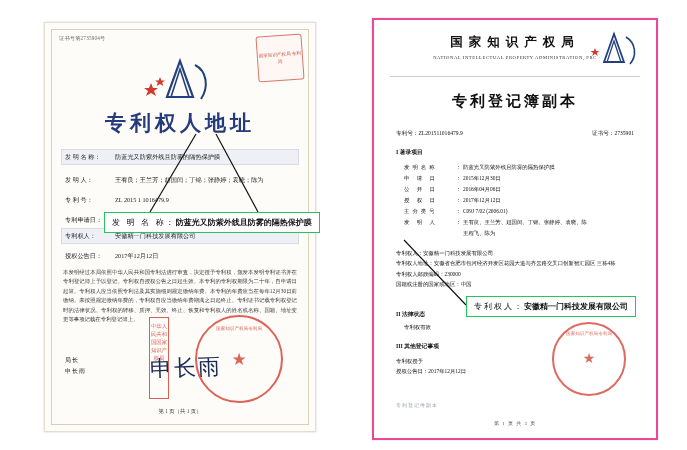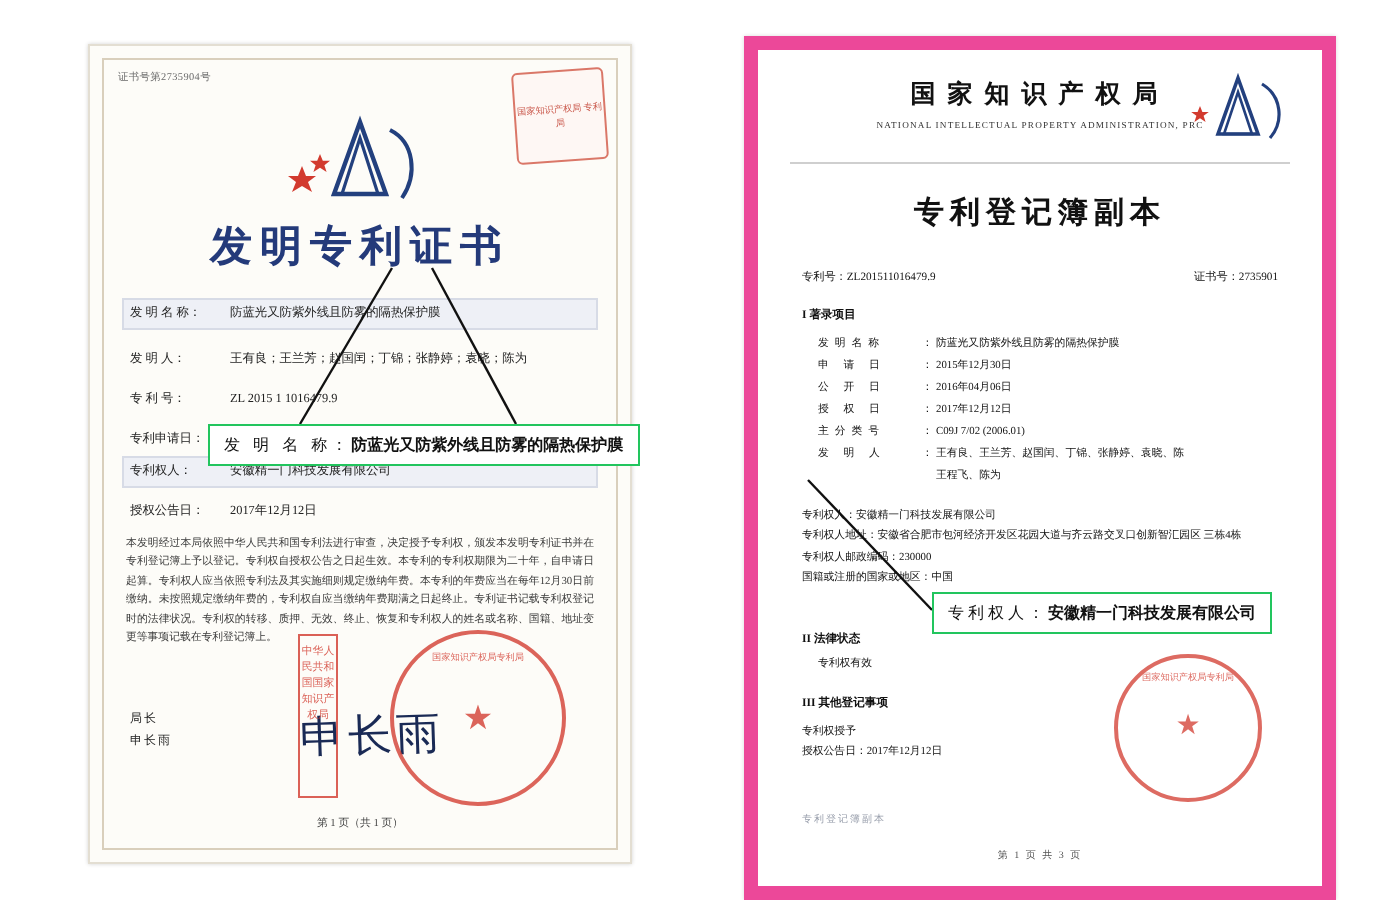--- a/index.html
+++ b/index.html
@@ -82,21 +82,21 @@
   .seal-vert{
     position:absolute;left:104px;bottom:32px;
     width:20px;height:82px;border:1px solid #d23a2e;color:#d23a2e;
     font-size:5.4px;line-height:8px;text-align:center;padding-top:4px;
     box-sizing:border-box;opacity:.8;
   }
 
   
   .reg{
     position:absolute;left:372px;top:18px;width:282px;height:418px;
-    background:#ffffff;border:7px solid #ec4899;
+    background:#ffffff;border:2px solid #ec4899;
     box-shadow:0 0 2px rgba(0,0,0,.15);overflow:hidden;
   }
   .reg-head{
     position:absolute;left:0;right:0;top:14px;text-align:center;
   }
   .reg-head .cn{
     font-size:12.5px;letter-spacing:6px;color:#111;font-weight:bold;
     font-family:"DejaVu Serif", serif;
   }
   .reg-head .en{
@@ -161,21 +161,21 @@
     <div class="seal-tr">国家知识产权局 专利局</div>
 
     <svg class="logo" viewBox="0 0 74 52">
       <path d="M37 4 L50 40 L24 40 Z" fill="none" stroke="#23407e" stroke-width="2.2"></path>
       <path d="M37 12 L46 40 L28 40 Z" fill="none" stroke="#23407e" stroke-width="1.6"></path>
       <path d="M52 8 C64 14 66 30 58 42" fill="none" stroke="#23407e" stroke-width="2"></path>
       <polygon points="8,26 10,31 15,31 11,34 13,39 8,36 3,39 5,34 1,31 6,31" fill="#d23a2e"></polygon>
       <polygon points="17,20 18.4,23.4 22,23.4 19.2,25.6 20.3,29 17,26.9 13.7,29 14.8,25.6 12,23.4 15.6,23.4" fill="#d23a2e"></polygon>
     </svg>
 
-    <div class="cert-title">发明专利证书</div>
+    <div class="cert-title">专利权人地址</div>
 
     <div class="hl" style="top:126px;"></div>
     <div class="field" style="left:20px;top:129px;">发 明 名 称：</div>
     <div class="field" style="left:70px;top:129px;">防蓝光又防紫外线且防雾的隔热保护膜</div>
 
     <div class="field" style="left:20px;top:152px;">发 明 人：</div>
     <div class="field" style="left:70px;top:152px;">王有良；王兰芳；赵国闰；丁锦；张静婷；袁晓；陈为</div>
 
     <div class="field" style="left:20px;top:172px;">专 利 号：</div>
     <div class="field" style="left:70px;top:172px;">ZL 2015 1 1016479.9</div>

